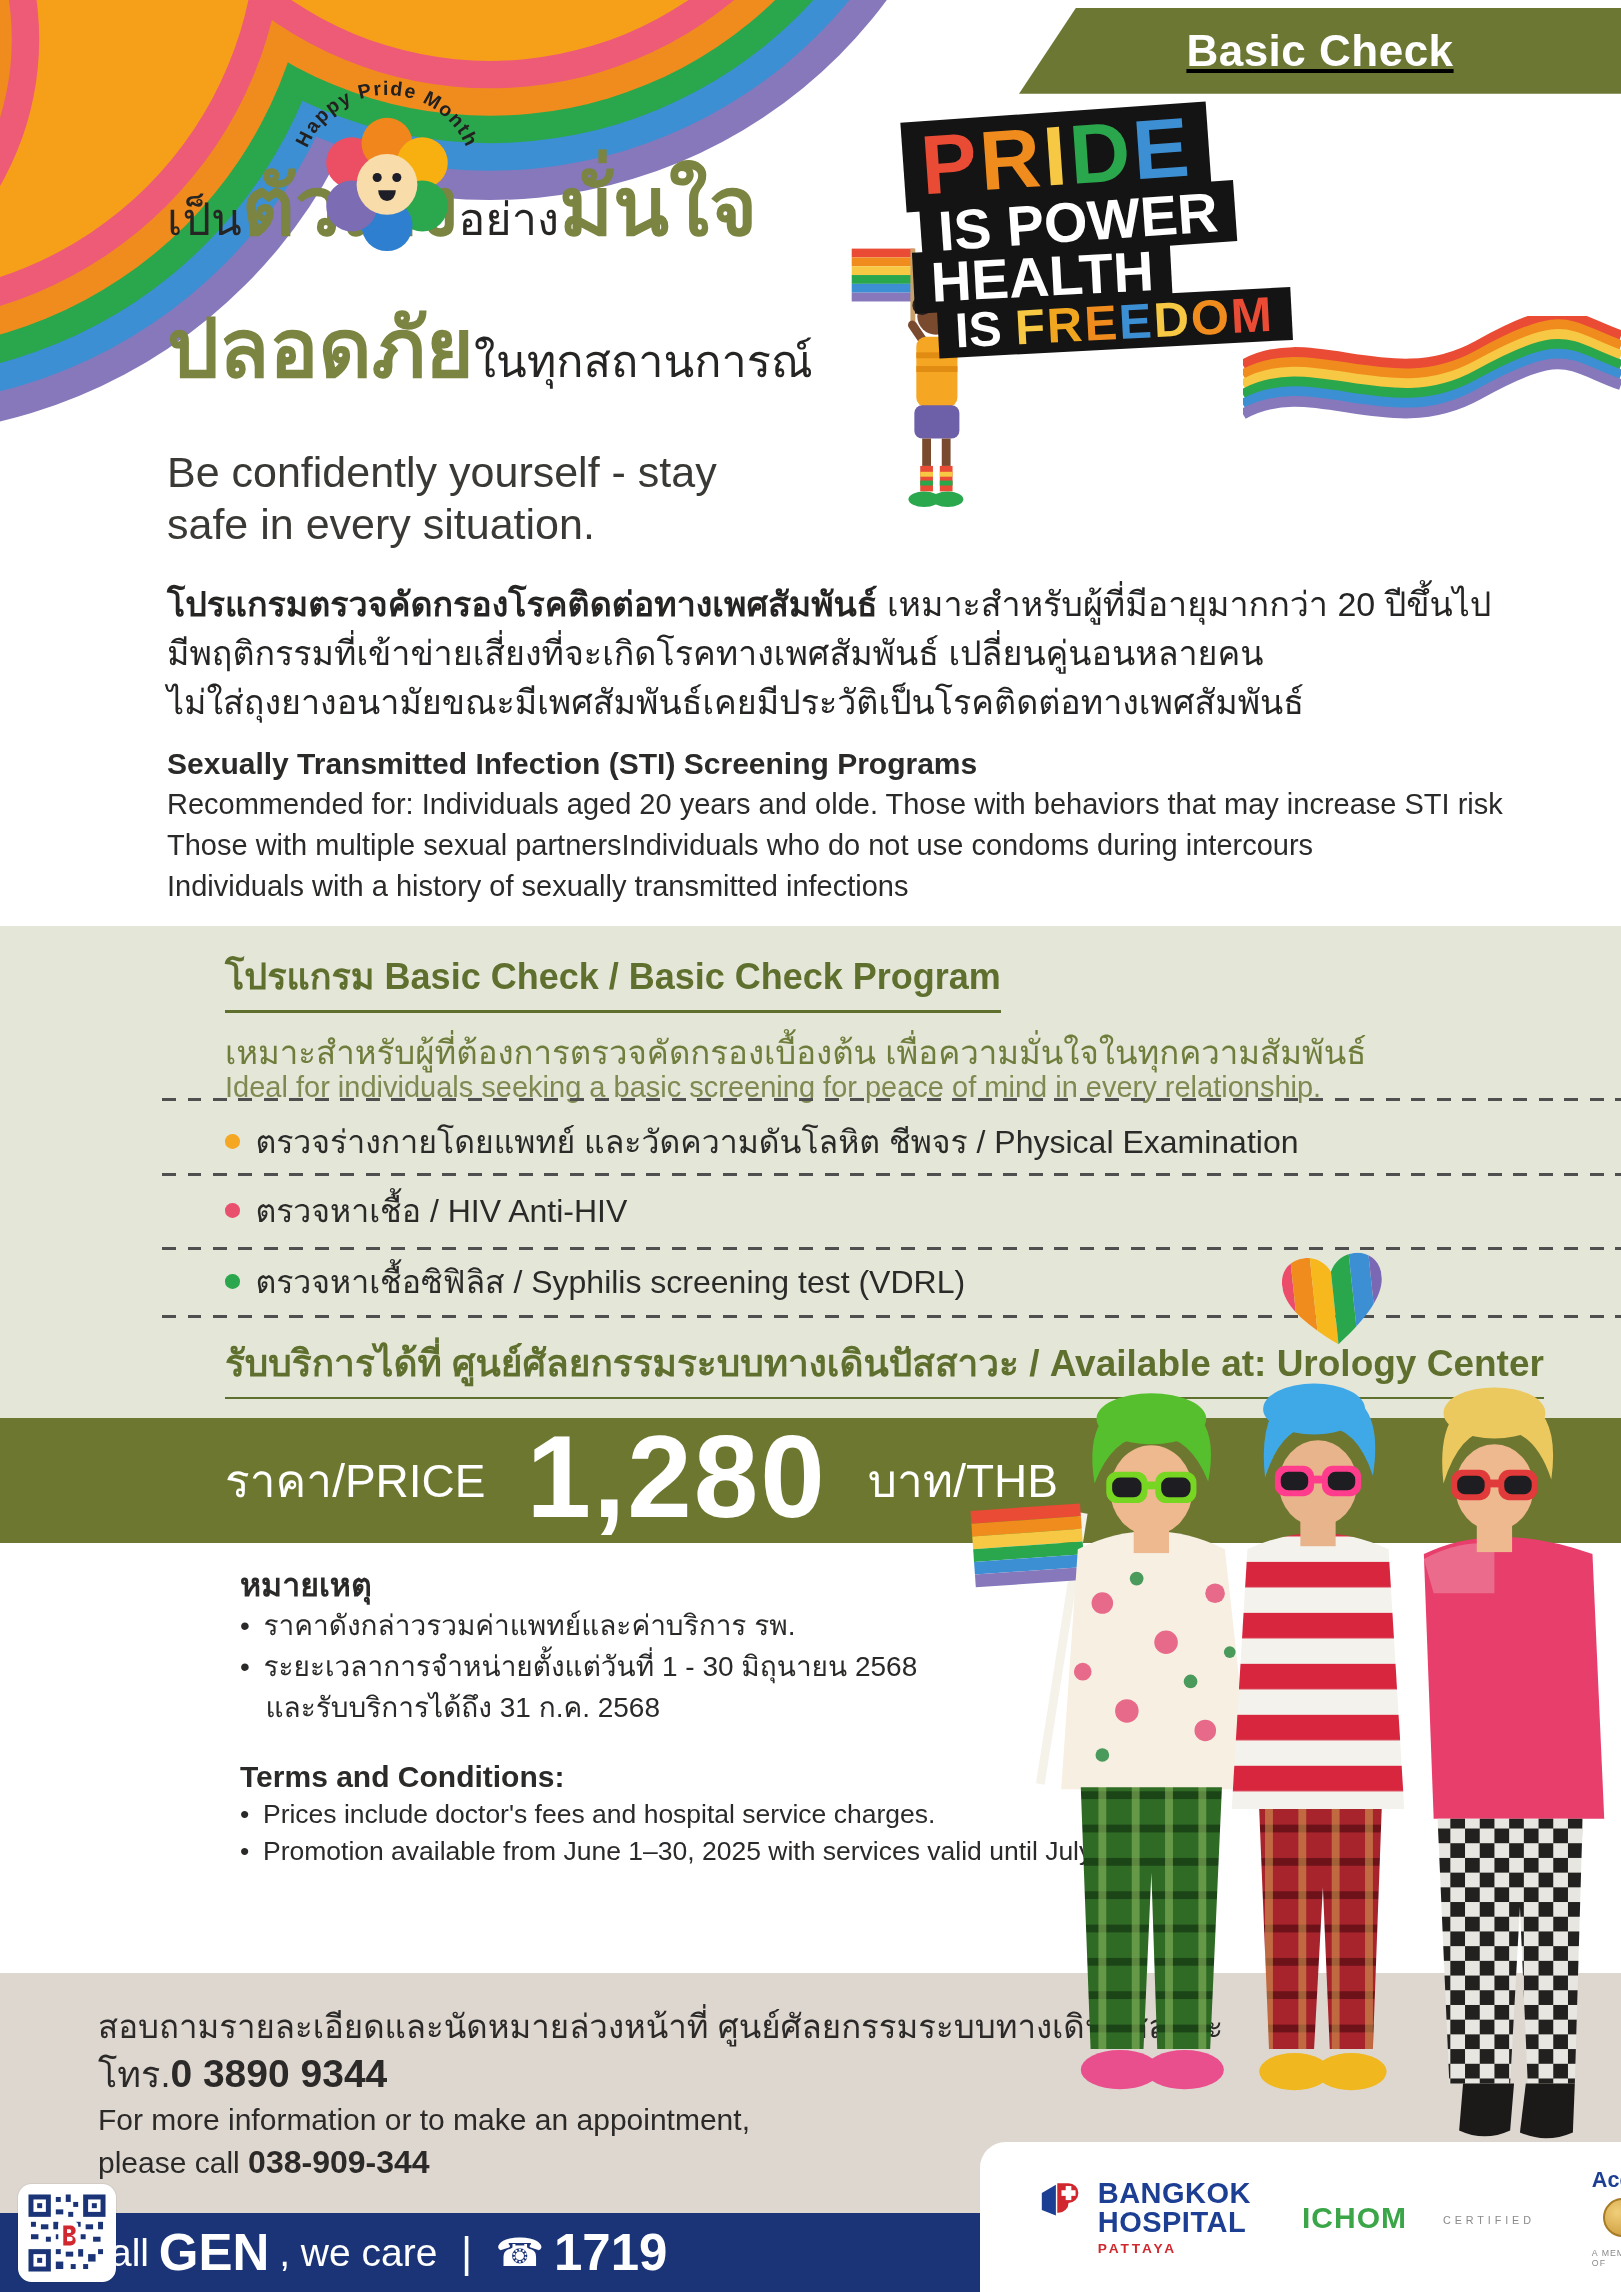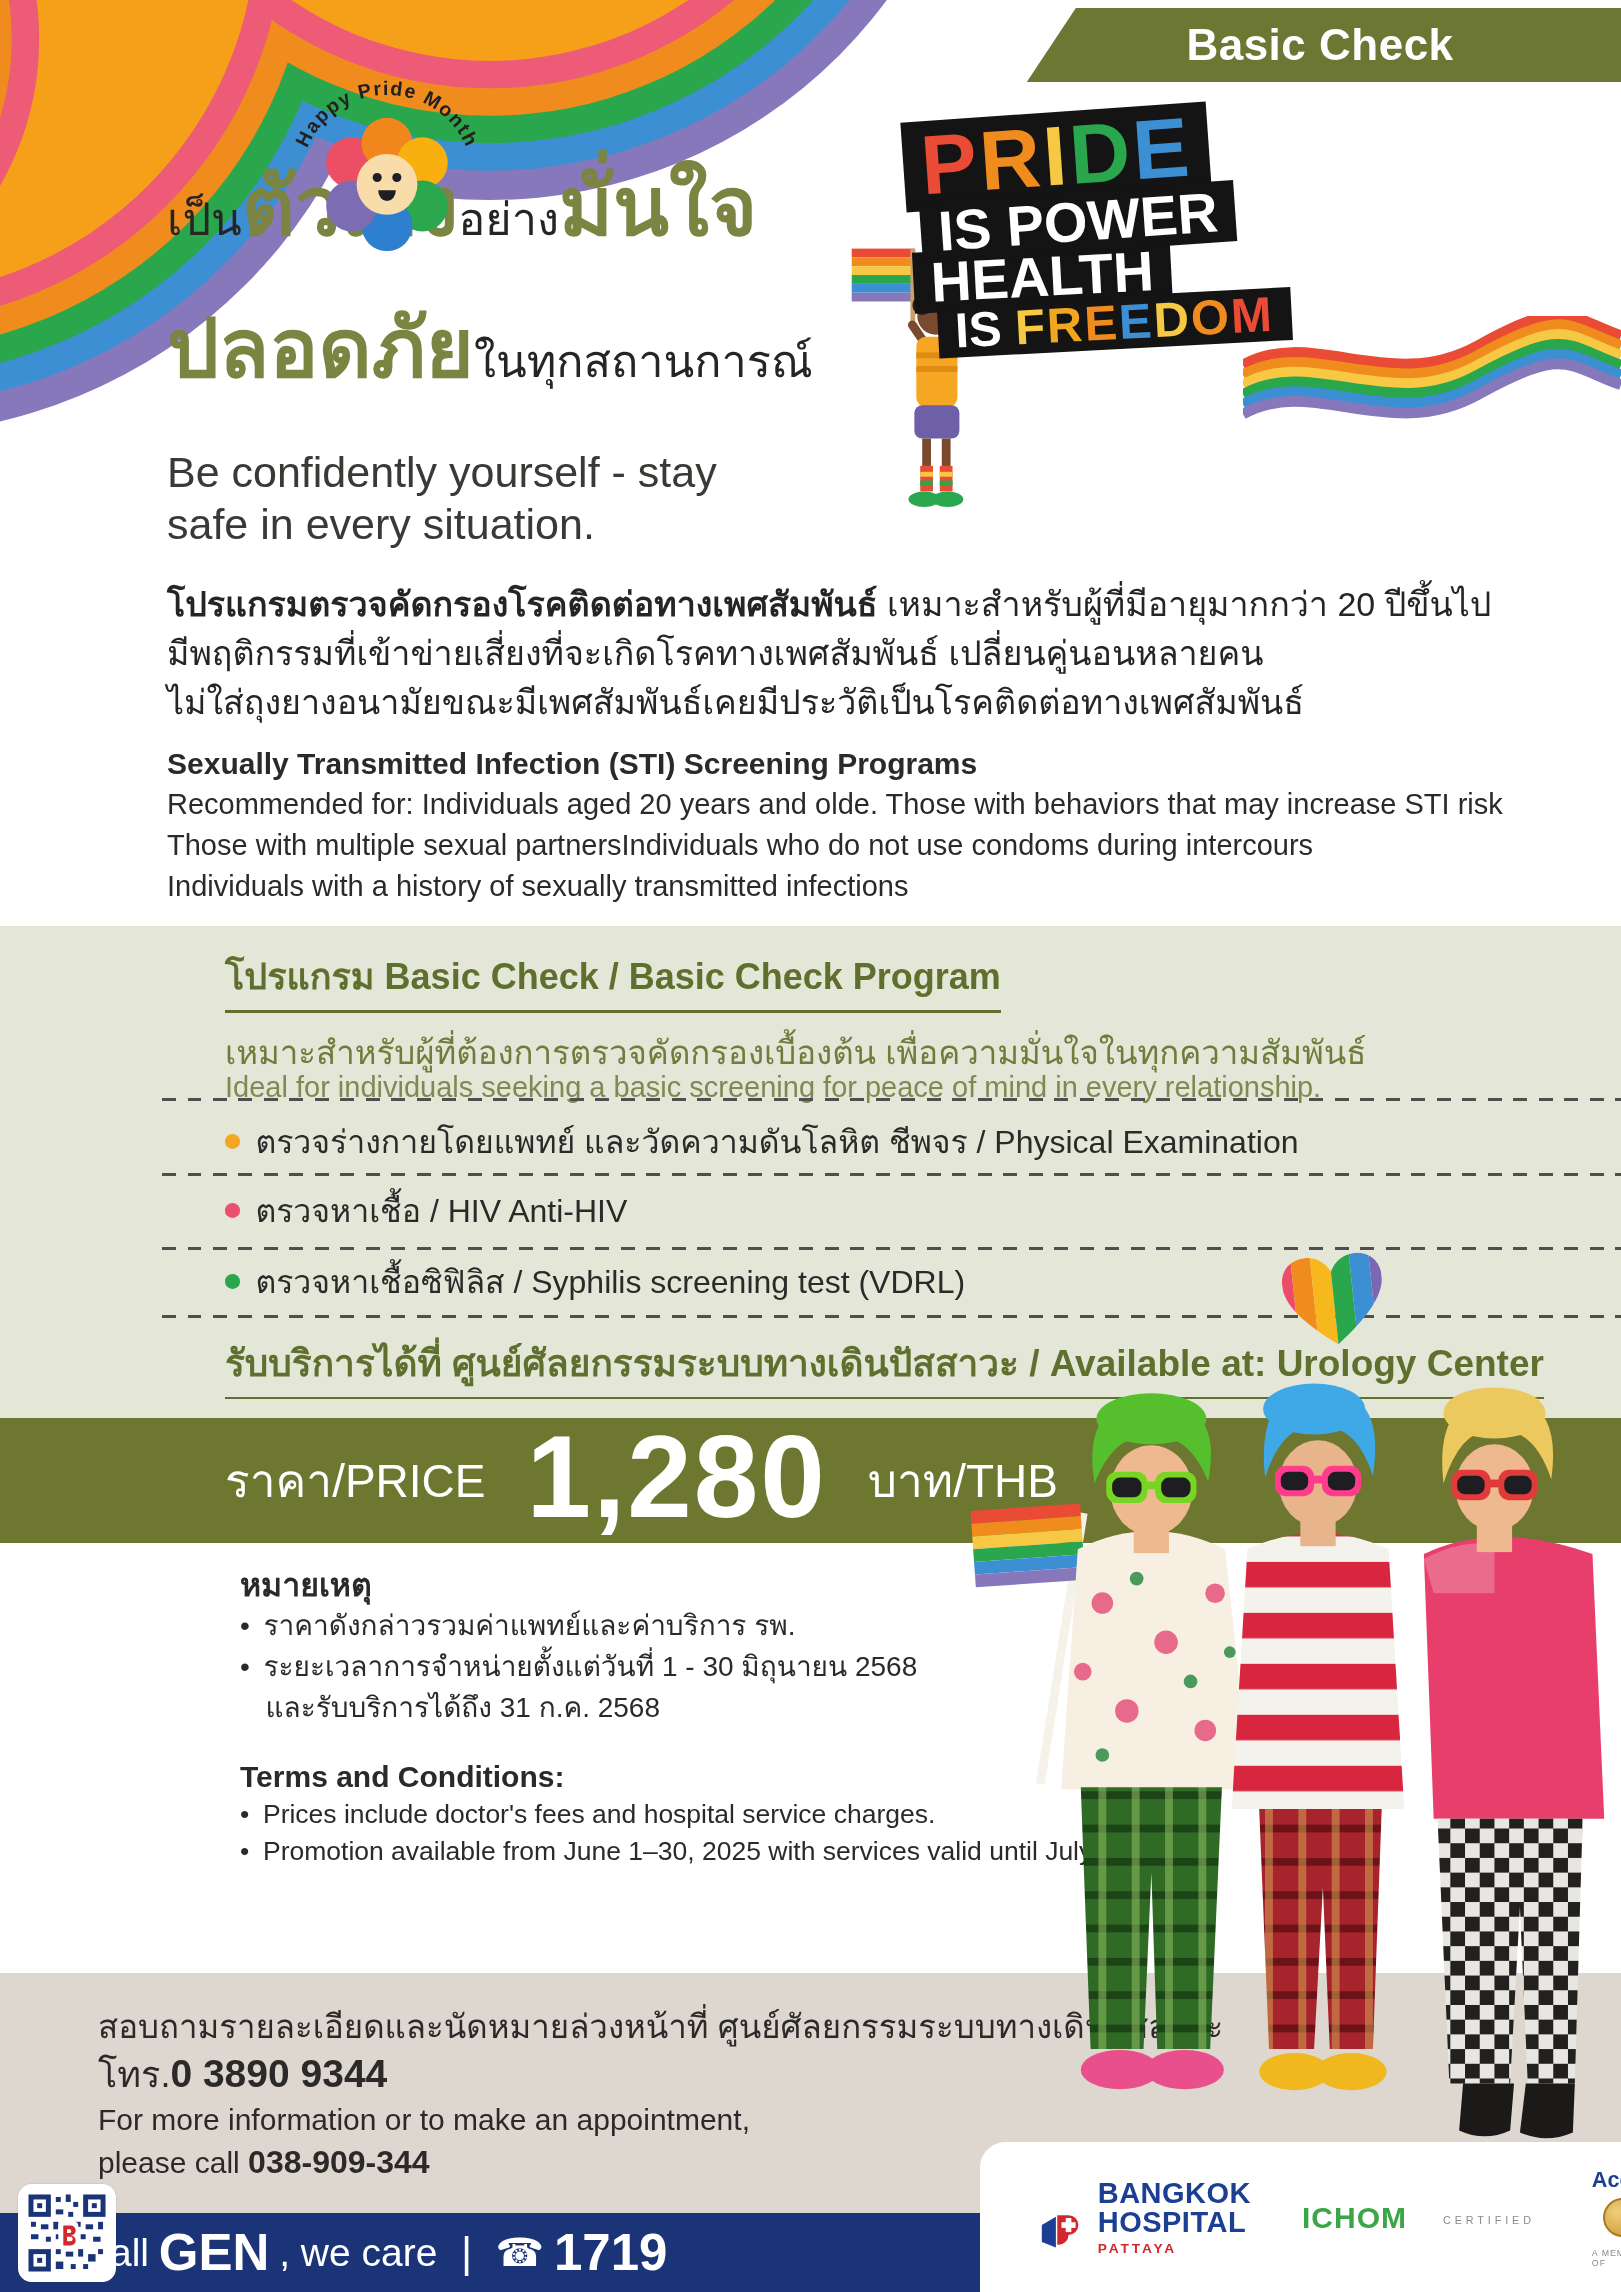--- a/index.html
+++ b/index.html
@@ -3,22 +3,22 @@
 <meta charset="utf-8">
 <style>
   html,body{margin:0;padding:0;}
   body{font-family:"Liberation Sans",sans-serif;background:#ffffff;}
   .poster{position:relative;width:1621px;height:2293px;overflow:hidden;background:#fff;}
 
   
   .rainbow-corner{position:absolute;left:0;top:0;width:921px;height:451px;z-index:1;}
   .ribbon-right{position:absolute;left:1243px;top:316px;width:378px;height:118px;z-index:2;}
 
-  .badge{position:absolute;left:1019px;top:7.8px;width:602px;height:74px;background:#6d7734;
-         clip-path:polygon(57px 0,602px 0,602px 86px,0 86px);display:flex;align-items:center;justify-content:center;z-index:4;}
+  .badge{position:absolute;left:1019px;top:7.8px;width:602px;height:86px;background:#6d7734;
+         clip-path:polygon(57px 0,602px 0,602px 86px,0 86px);display:flex;align-items:center;justify-content:center;z-index:4;text-decoration:underline;}
   .badge span{color:#fff;font-size:44px;font-weight:bold;letter-spacing:0.5px;}
 
   .pride-mark{position:absolute;left:286px;top:45px;width:202px;height:220px;z-index:3;}
   .pride-mark text{font-family:"Liberation Sans",sans-serif;}
 
   
   .sticker{position:absolute;left:907px;top:110px;z-index:3;transform:rotate(-3deg);}
   .s-line{background:#141414;color:#fff;width:max-content;padding:2px 17.6px;line-height:1.02;font-weight:bold;}
   .s-pride{font-size:84px;letter-spacing:2.9px;transform:rotate(-1deg);}
   .s-power{font-size:56px;margin-top:-9.8px;margin-left:13.7px;transform:rotate(-1deg);}
@@ -94,21 +94,21 @@
   .nv-sep{font-size:43px;margin:0 13.7px;font-weight:300;}
   .nv-phone-icon{font-size:39px;}
   .nv-phone{font-size:51px;font-weight:bold;}
 
   .qr-card{position:absolute;left:17.6px;top:2184px;width:98px;height:98px;background:#fff;border-radius:13.7px;
            z-index:7;display:flex;align-items:center;justify-content:center;box-shadow:0 0 0 1px rgba(0,0,0,.05);}
   .qr-card svg{width:82px;height:82px;}
 
   .logos-card{position:absolute;left:980px;top:2142px;width:641px;height:151px;background:#fff;
               border-radius:25.5px 0 0 0;z-index:6;display:flex;align-items:center;}
-  .bh-block{display:flex;align-items:flex-end;gap:13.7px;margin-left:59px;}
+  .bh-block{display:flex;align-items:flex-start;gap:13.7px;margin-left:59px;}
   .bh-text{display:flex;flex-direction:column;line-height:1;}
   .bh-name{color:#1c3f94;font-weight:bold;font-size:29px;letter-spacing:0.5px;}
   .bh-sub{color:#d0282e;font-size:13.7px;font-weight:bold;letter-spacing:2.9px;margin-top:4.9px;}
   .v-div{width:2px;height:76px;background:#d8d8d8;margin:0 25.5px;}
   .ichom-block{display:flex;align-items:center;line-height:1;}
   .ichom-name{color:#3aa648;font-weight:bold;font-size:30px;letter-spacing:1px;}
   .ichom-sub{color:#8a8a8a;font-size:10.8px;letter-spacing:3.9px;margin-top:4.9px;padding-left:36px;}
   .accr-block{display:flex;flex-direction:column;align-items:center;margin-left:5.9px;}
   .accr-label{color:#1c3f94;font-weight:bold;font-size:21.6px;}
   .accr-medals{display:flex;align-items:center;gap:11.8px;margin-top:5.9px;}

